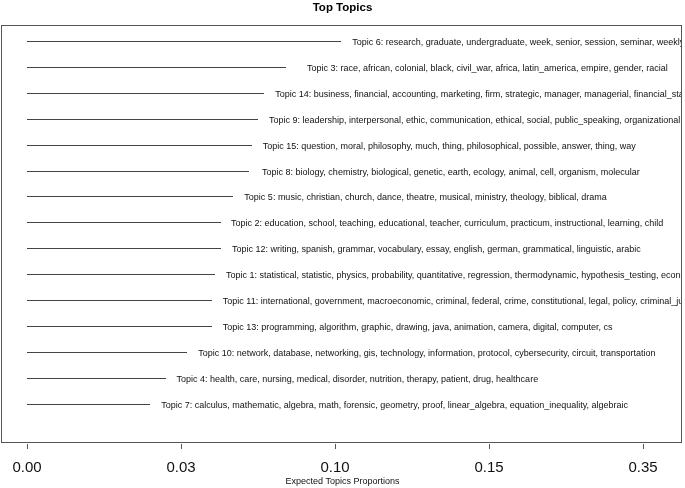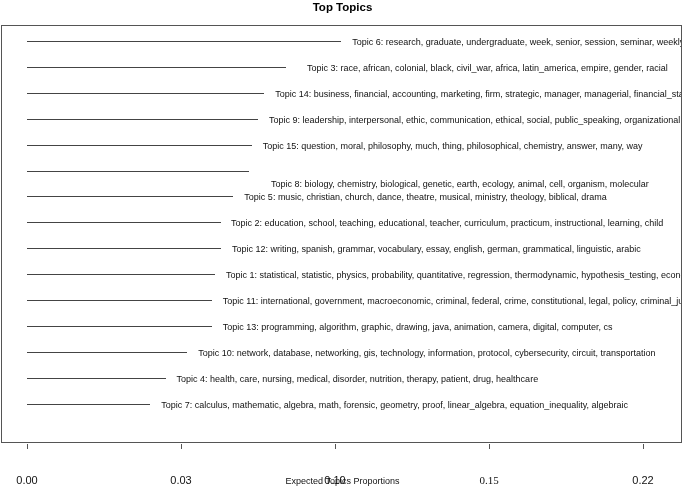--- a/index.html
+++ b/index.html
@@ -6,21 +6,21 @@
     body { width: 685px; height: 488px; position: relative; overflow: hidden;
            font-family: "Liberation Sans", sans-serif; color: #000; }
     .title { position: absolute; top: 0; left: 0; width: 685px; text-align: center;
              font-weight: bold; font-size: 11.5px; line-height: 12px; top: 1px; }
     .plot-box { position: absolute; left: 1px; top: 25px; width: 681px; height: 418px;
                 border: 1px solid #555; box-sizing: border-box; overflow: hidden; }
     .row { position: absolute; left: 0; height: 12px; }
     .seg { position: absolute; top: 5px; height: 0; border-top: 1px solid #444; }
     .lbl { position: absolute; top: 0; font-size: 9px; line-height: 12px; white-space: nowrap; color: #111; }
     .tick { position: absolute; top: 444px; width: 0; height: 5px; border-left: 1px solid #555; }
-    .tick-label { position: absolute; top: 474px; font-size: 11px; width: 40px; margin-left: -20px;
+    .tick-label { position: absolute; top: 458px; font-size: 15px; width: 40px; margin-left: -20px;
                   text-align: center; color: #111; }
     .xlabel { position: absolute; top: 476px; left: 0; width: 685px; text-align: center;
               font-size: 9px; color: #111; }
   </style>
 </head>
 <body>
 
 <div class="title">Top Topics</div>
 <div class="plot-box" id="plot">
     <div class="row" style="top: 10px;">
@@ -34,25 +34,25 @@
     <div class="row" style="top: 61.8px;">
       <div class="seg" style="left: 25px; width: 237.16px;"></div>
       <div class="lbl" style="left: 273.16px;">Topic 14: business, financial, accounting, marketing, firm, strategic, manager, managerial, financial_stateme</div>
     </div>
     <div class="row" style="top: 87.7px;">
       <div class="seg" style="left: 25px; width: 231px;"></div>
       <div class="lbl" style="left: 267px;">Topic 9: leadership, interpersonal, ethic, communication, ethical, social, public_speaking, organizational, mot</div>
     </div>
     <div class="row" style="top: 113.6px;">
       <div class="seg" style="left: 25px; width: 224.84px;"></div>
-      <div class="lbl" style="left: 260.84px;">Topic 15: question, moral, philosophy, much, thing, philosophical, chemistry, answer, many, way</div>
+      <div class="lbl" style="left: 260.84px;">Topic 15: question, moral, philosophy, much, thing, philosophical, possible, answer, thing, way</div>
     </div>
     <div class="row" style="top: 139.5px;">
       <div class="seg" style="left: 25px; width: 221.76px;"></div>
-      <div class="lbl" style="left: 269px; margin-top: 12px;">Topic 8: biology, chemistry, biological, genetic, earth, ecology, animal, cell, organism, molecular</div>
+      <div class="lbl" style="left: 260px;">Topic 8: biology, chemistry, biological, genetic, earth, ecology, animal, cell, organism, molecular</div>
     </div>
     <div class="row" style="top: 165.4px;">
       <div class="seg" style="left: 25px; width: 206.36px;"></div>
       <div class="lbl" style="left: 242.36px;">Topic 5: music, christian, church, dance, theatre, musical, ministry, theology, biblical, drama</div>
     </div>
     <div class="row" style="top: 191.3px;">
       <div class="seg" style="left: 25px; width: 194.04px;"></div>
       <div class="lbl" style="left: 229px;">Topic 2: education, school, teaching, educational, teacher, curriculum, practicum, instructional, learning, child</div>
     </div>
     <div class="row" style="top: 217.2px;">
@@ -85,17 +85,17 @@
     </div>
   </div>
 <div id="axis">
     <div class="tick" style="left: 27px;"></div>
     <div class="tick-label" style="left: 27px;">0.00</div>
     <div class="tick" style="left: 181px;"></div>
     <div class="tick-label" style="left: 181px;">0.03</div>
     <div class="tick" style="left: 335px;"></div>
     <div class="tick-label" style="left: 335px;">0.10</div>
     <div class="tick" style="left: 489px;"></div>
-    <div class="tick-label" style="left: 489px; font-family: Liberation Serif, serif;">0.15</div>
+    <div class="tick-label" style="left: 489px;">0.15</div>
     <div class="tick" style="left: 643px;"></div>
-    <div class="tick-label" style="left: 643px;">0.22</div>
+    <div class="tick-label" style="left: 643px;">0.35</div>
   </div>
 <div class="xlabel">Expected Topics Proportions</div>
 
 </body></html>

